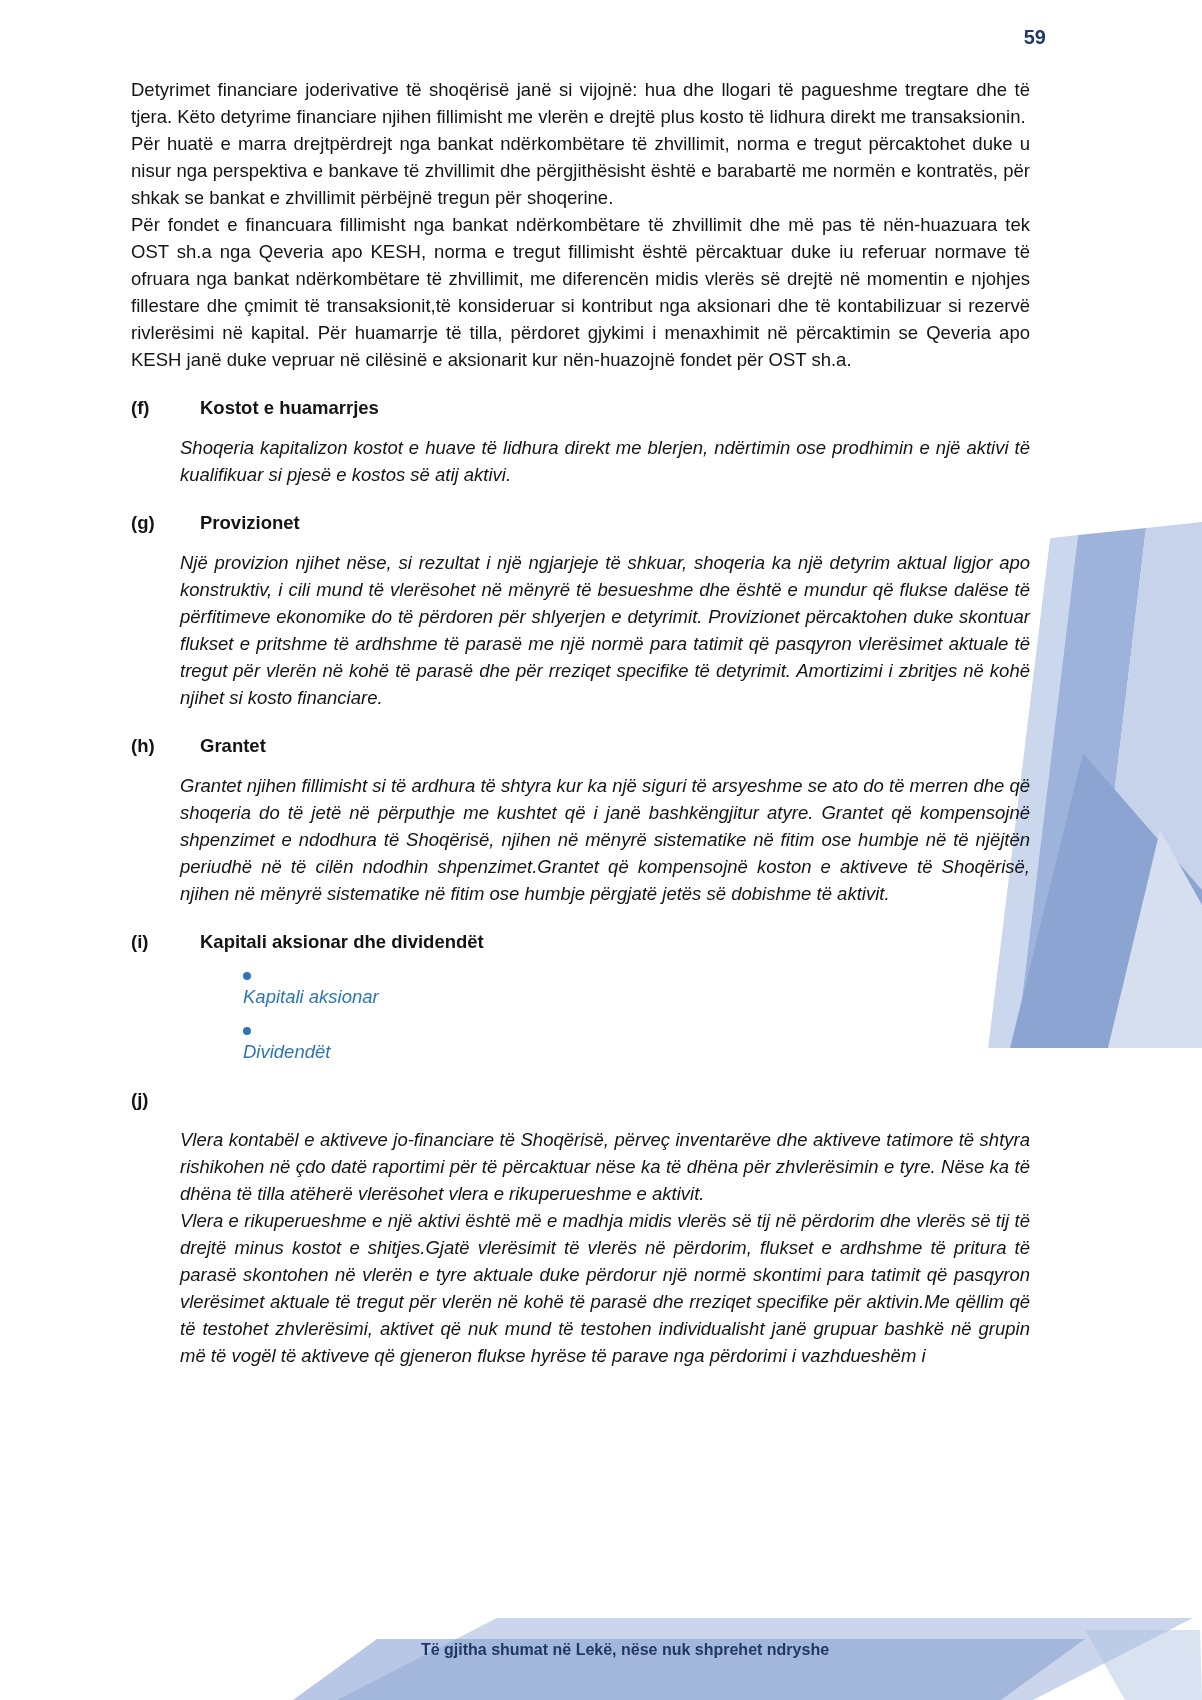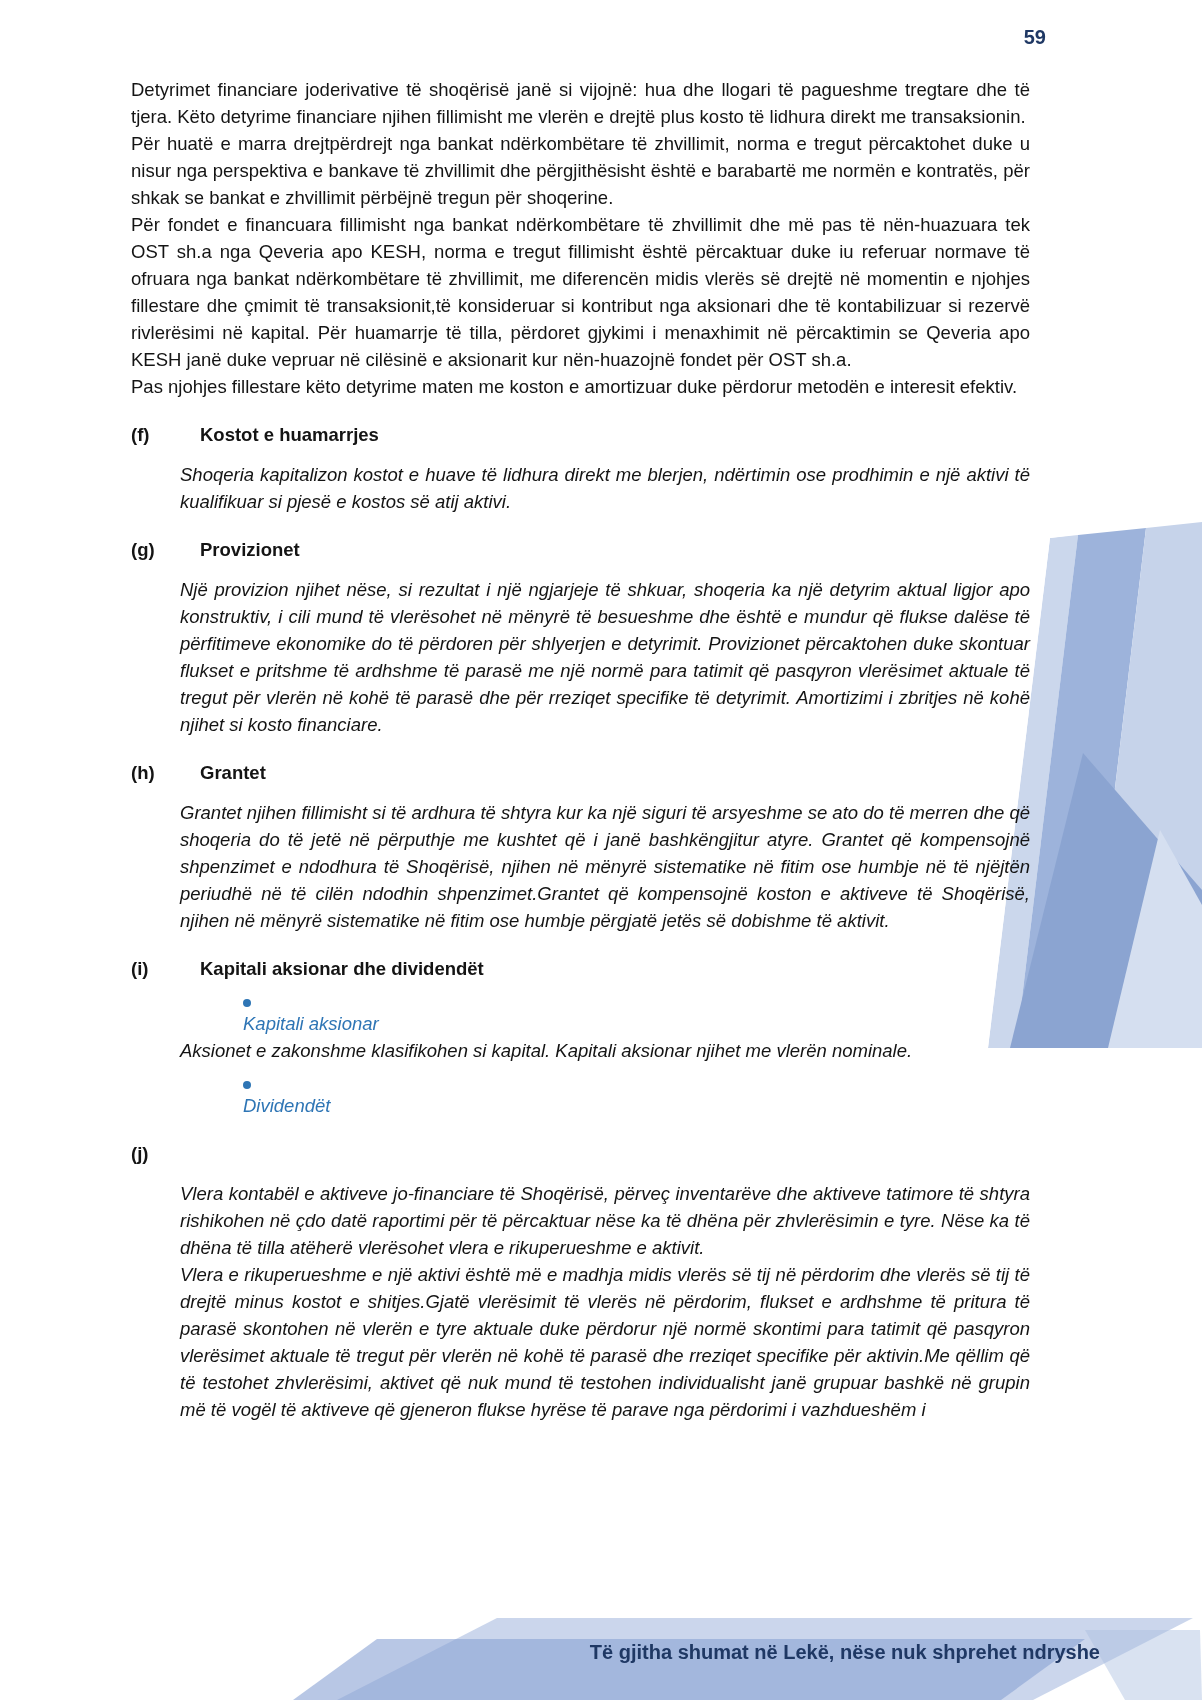--- a/index.html
+++ b/index.html
@@ -47,21 +47,21 @@
   
   .footer-shapes{
     position:absolute;left:0;top:1610px;width:1202px;height:90px;z-index:1;overflow:hidden;
   }
   .footer-shapes .fshape{position:absolute;left:0;top:0;width:1202px;height:90px;}
   .fshape-a{background:rgba(160,181,220,0.55);clip-path:polygon(497px 8px,1193px 8px,1033px 90px,337px 90px);}
   .fshape-b{background:rgba(136,162,212,0.60);clip-path:polygon(377px 29px,1085px 29px,1001px 90px,293px 90px);}
   .fshape-c{background:rgba(170,190,225,0.45);clip-path:polygon(1085px 20px,1200px 20px,1202px 90px,1125px 90px);}
   .footer-text{
     position:absolute;left:150px;top:1641px;width:950px;z-index:2;
-    text-align:right;font-size:20px;font-weight:bold;color:#1f3864;
+    text-align:center;font-size:16px;font-weight:bold;color:#1f3864;
   }
 </style>
 </head>
 <body>
 
 <div class="deco">
   <div class="layer band-light-outer"></div>
   <div class="layer band-medium"></div>
   <div class="layer band-light-inner"></div>
   <div class="layer band-dark-triangle"></div>
@@ -69,21 +69,20 @@
 </div>
 
 <div class="page-number">59</div>
 
 <div class="content">
 
   <div class="intro">
     <p>Detyrimet financiare joderivative të shoqërisë janë si vijojnë: hua dhe llogari të pagueshme tregtare dhe të tjera. Këto detyrime financiare njihen fillimisht me vlerën e drejtë plus kosto të lidhura direkt me transaksionin.</p>
     <p>Për huatë e marra drejtpërdrejt nga bankat ndërkombëtare të zhvillimit, norma e tregut përcaktohet duke u nisur nga perspektiva e bankave të zhvillimit dhe përgjithësisht është e barabartë me normën e kontratës, për shkak se bankat e zhvillimit përbëjnë tregun për shoqerine.</p>
     <p>Për fondet e financuara fillimisht nga bankat ndërkombëtare të zhvillimit dhe më pas të nën-huazuara tek OST sh.a nga Qeveria apo KESH, norma e tregut fillimisht është përcaktuar duke iu referuar normave të ofruara nga bankat ndërkombëtare të zhvillimit, me diferencën midis vlerës së drejtë në momentin e njohjes fillestare dhe çmimit të transaksionit,të konsideruar si kontribut nga aksionari dhe të kontabilizuar si rezervë rivlerësimi në kapital. Për huamarrje të tilla, përdoret gjykimi i menaxhimit në përcaktimin se Qeveria apo KESH janë duke vepruar në cilësinë e aksionarit kur nën-huazojnë fondet për OST sh.a.</p>
-    <p>Pas njohjes fillestare këto detyrime maten me koston e amortizuar duke përdorur metodën e interesit efektiv.</p>
   </div>
 
   <div class="section">
     <div class="section-head">
       <span class="section-label">(f)</span>
       <span class="section-title">Kostot e huamarrjes</span>
     </div>
     <div class="section-body">
       <p>Shoqeria kapitalizon kostot e huave të lidhura direkt me blerjen, ndërtimin ose prodhimin e një aktivi të kualifikuar si pjesë e kostos së atij aktivi.</p>
     </div>
@@ -112,21 +111,20 @@
   <div class="section">
     <div class="section-head">
       <span class="section-label">(i)</span>
       <span class="section-title">Kapitali aksionar dhe dividendët</span>
     </div>
     <div class="section-body">
       <div class="bullet-item">
         <span class="bullet-dot"></span>
         <span>Kapitali aksionar</span>
       </div>
-      <p class="bullet-body">Aksionet e zakonshme klasifikohen si kapital. Kapitali aksionar njihet me vlerën nominale.</p>
       <div class="bullet-item">
         <span class="bullet-dot"></span>
         <span>Dividendët</span>
       </div>
     </div>
   </div>
 
   <div class="section">
     <div class="section-head">
       <span class="section-label">(j)</span>

